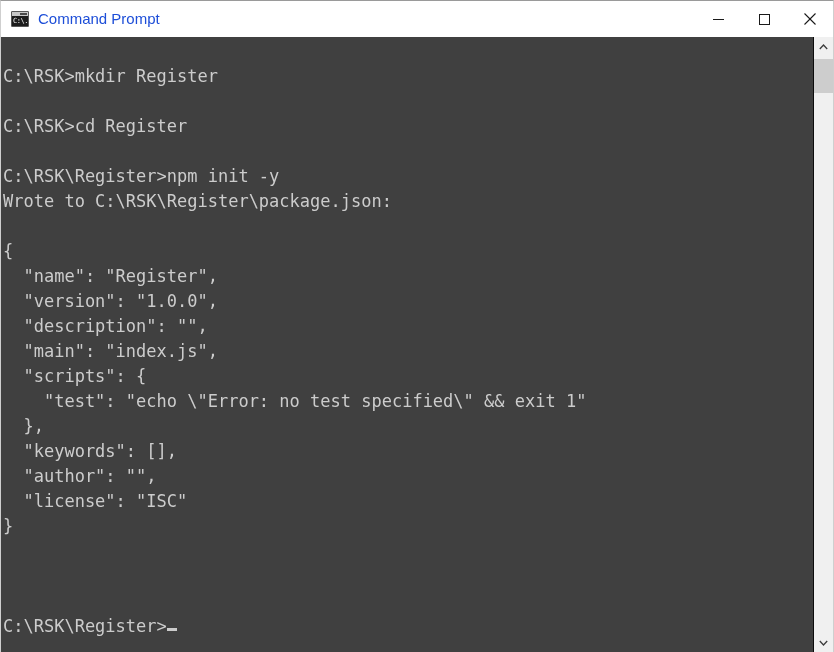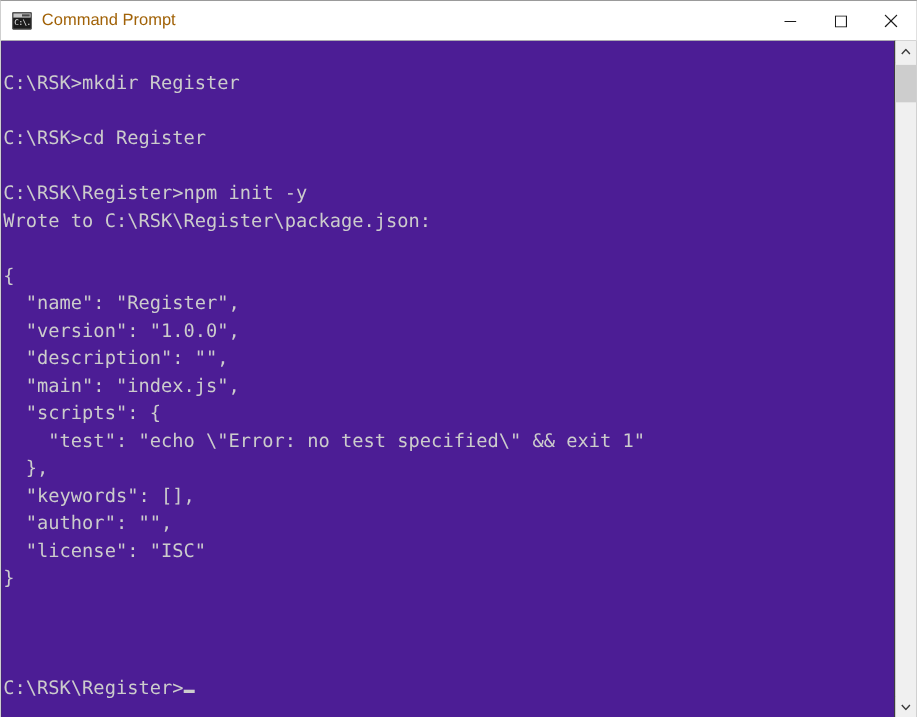--- a/index.html
+++ b/index.html
@@ -73,21 +73,21 @@
     font-family: "DejaVu Sans Mono", monospace;
     font-size: 7px;
     line-height: 10px;
     letter-spacing: -0.5px;
     white-space: nowrap;
   }
 
   #window-title {
     font-family: "Liberation Sans", sans-serif;
     font-size: 15px;
-    color: #a16207;
+    color: #1d4ed8;
     line-height: 36px;
     white-space: nowrap;
   }
 
   #window-controls {
     position: absolute;
     right: 0;
     top: 0;
     height: 36px;
     display: flex;
@@ -115,21 +115,21 @@
     background: #0c0c0c;
     overflow: hidden;
   }
 
   #console-text {
     position: absolute;
     left: 0;
     top: 0;
     width: 812px;
     height: 616px;
-    background: #4c1d95;
+    background: #404040;
     color: #cccccc;
     font-family: "DejaVu Sans Mono", monospace;
     font-size: 17px;
     line-height: 25px;
     padding: 27px 0 0 2px;
     box-sizing: border-box;
     white-space: pre;
     overflow: hidden;
     letter-spacing: 0px;
   }

